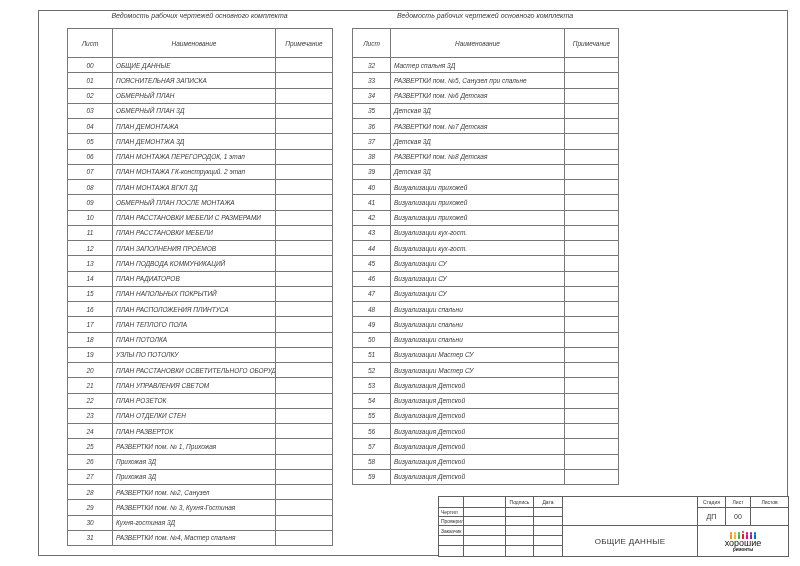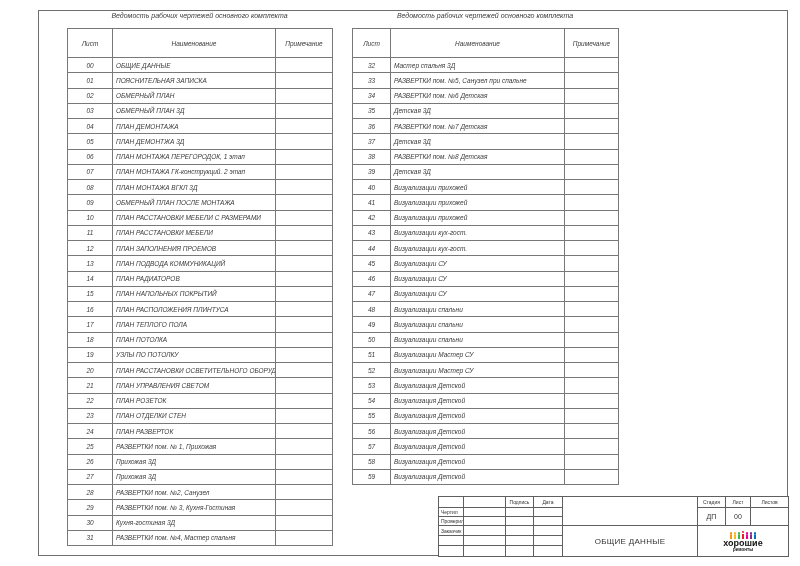--- a/index.html
+++ b/index.html
@@ -56,21 +56,21 @@
   .g-stageval { grid-column:6; grid-row:2 / 4; }
   .g-sheetval { grid-column:7; grid-row:2 / 4; }
   .g-sheetsval{ grid-column:8; grid-row:2 / 4; }
   .g-logo     { grid-column:6 / 9; grid-row:4 / 7; flex-direction:column; }
 
   .figs { display:flex; gap:1px; align-items:flex-end; height:9px; }
   .fig  { display:flex; flex-direction:column; align-items:center; width:3px; }
   .fig .head { width:2.6px; height:2.6px; border-radius:50%; }
   .fig .body { width:1.8px; height:3.6px; margin-top:0.4px; }
   .fig.tall .body { height:5px; }
-  .logo-name { font-size:9px; font-weight:bold; line-height:1; color:#111; }
+  .logo-name { font-size:9px; font-weight:normal; line-height:1; color:#111; }
   .logo-sub  { font-size:4.5px; font-weight:bold; line-height:1; margin-top:0.5px; color:#111; }
 </style>
 </head>
 <body>
 
 <div class="sheet">
   <div class="frame"></div>
 
   <div class="tbl-title" id="title-left">Ведомость рабочих чертежей основного комплекта</div>
   <table class="reg" id="table-left">

